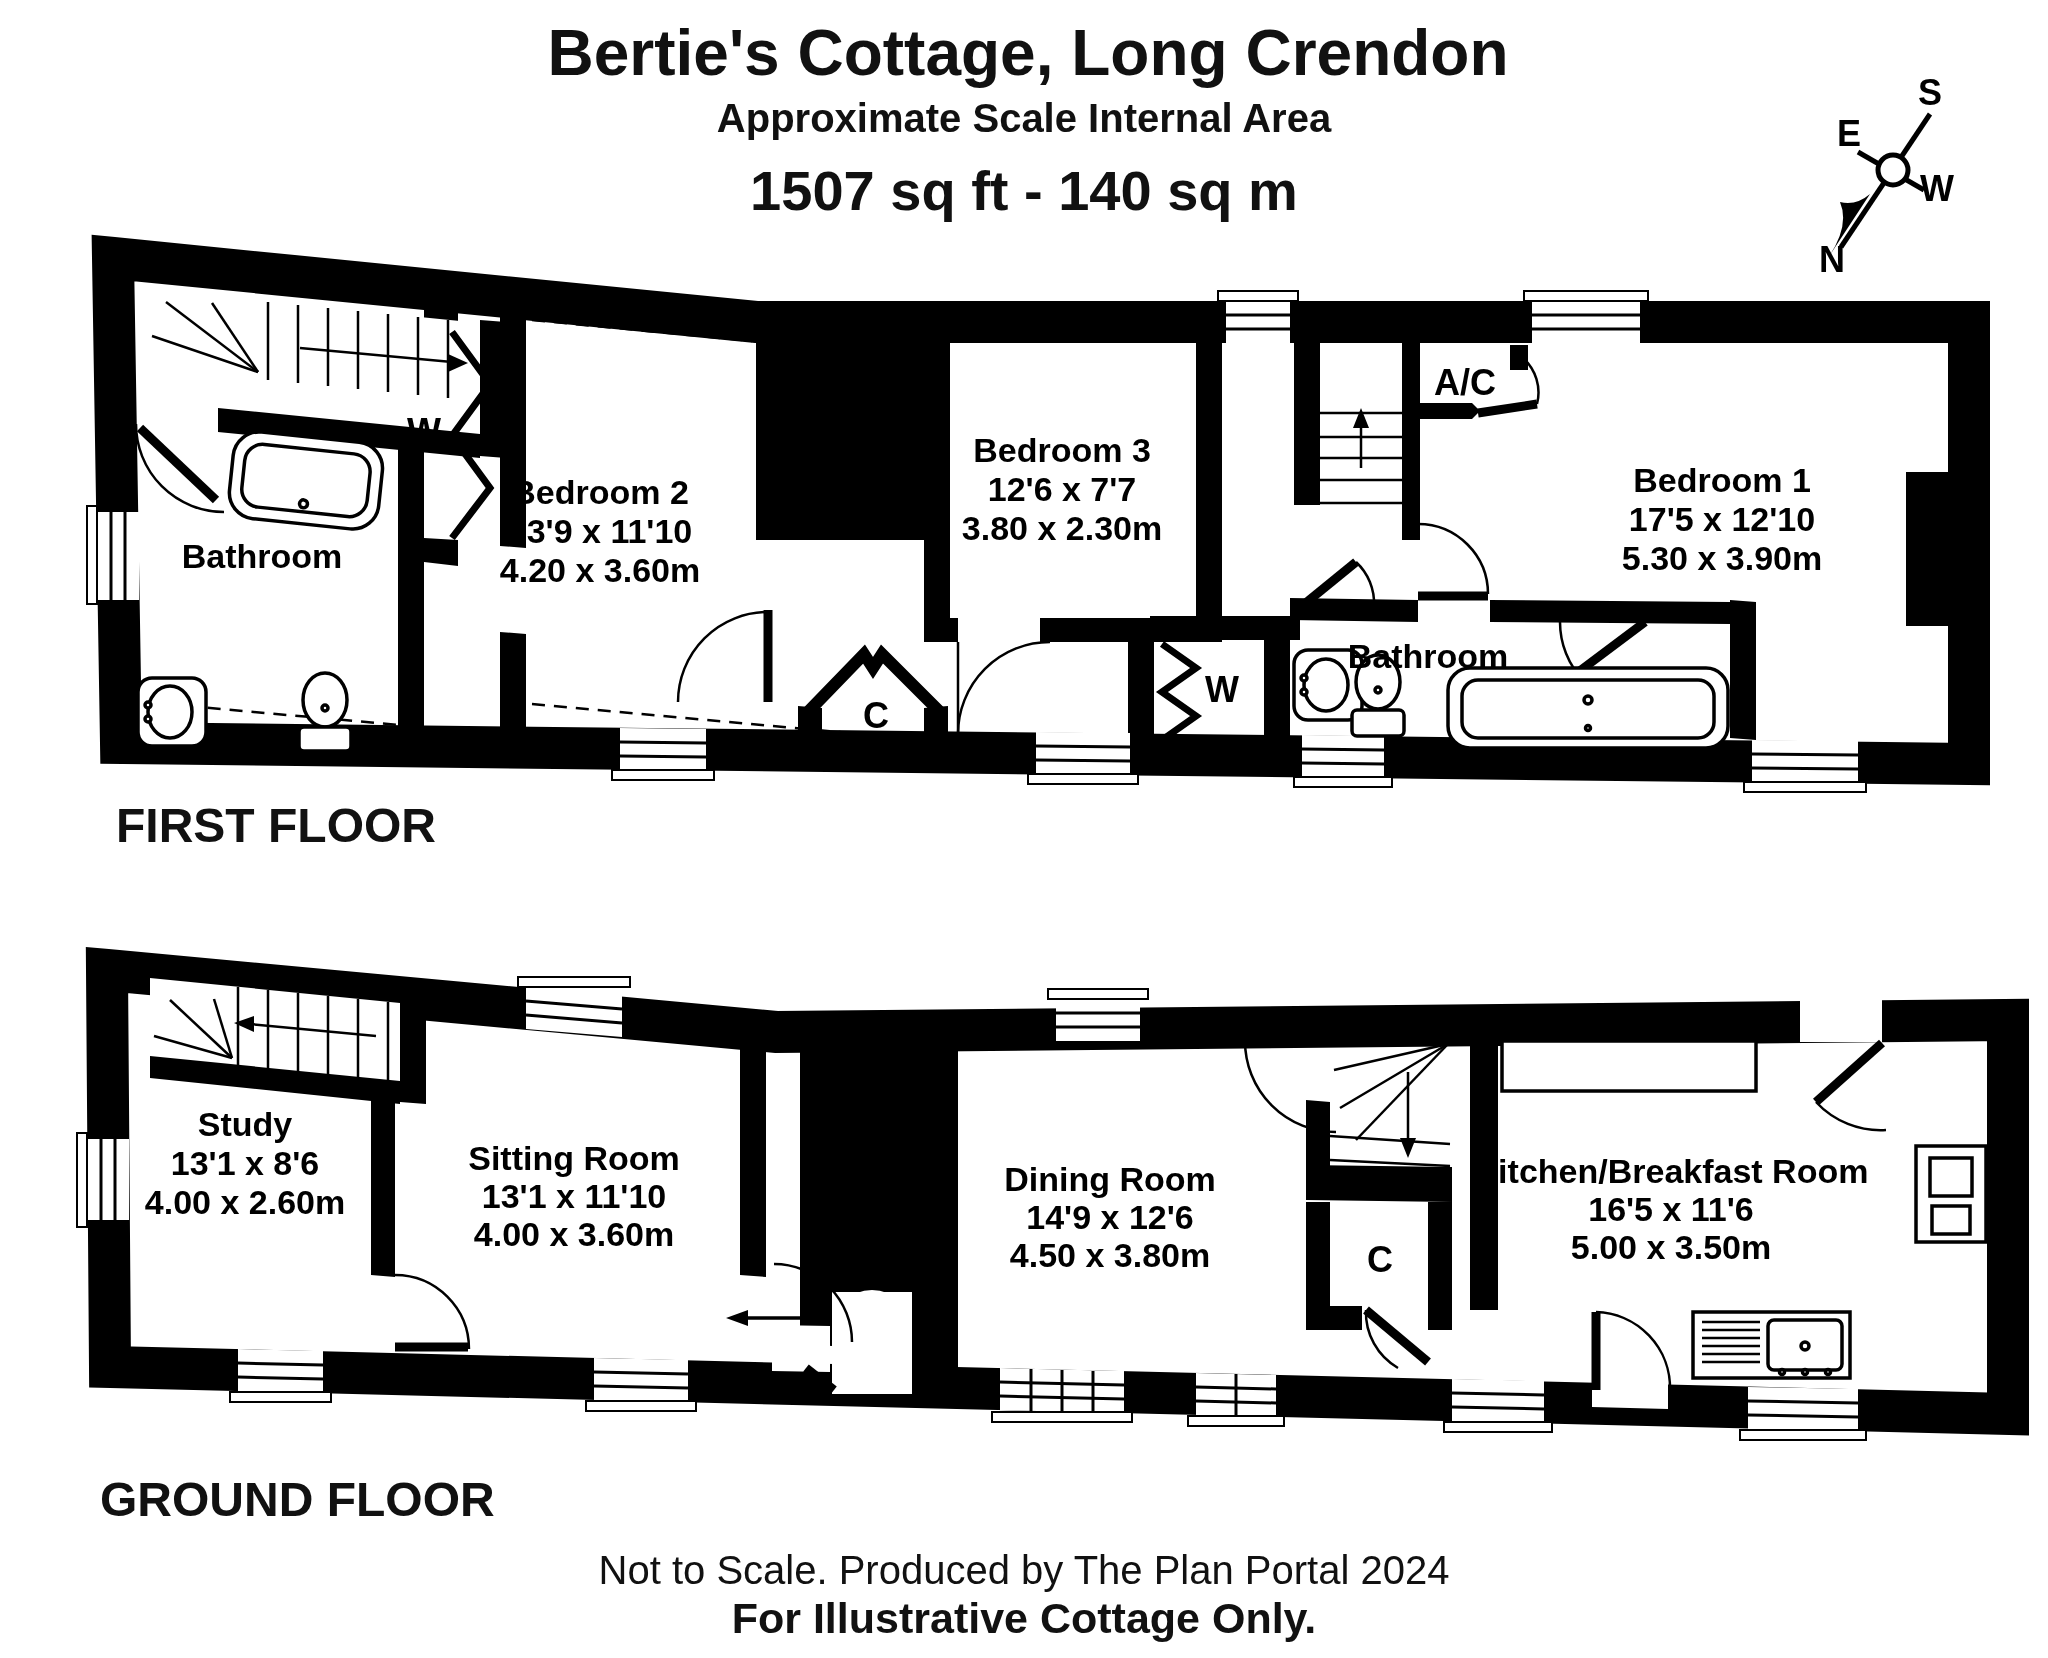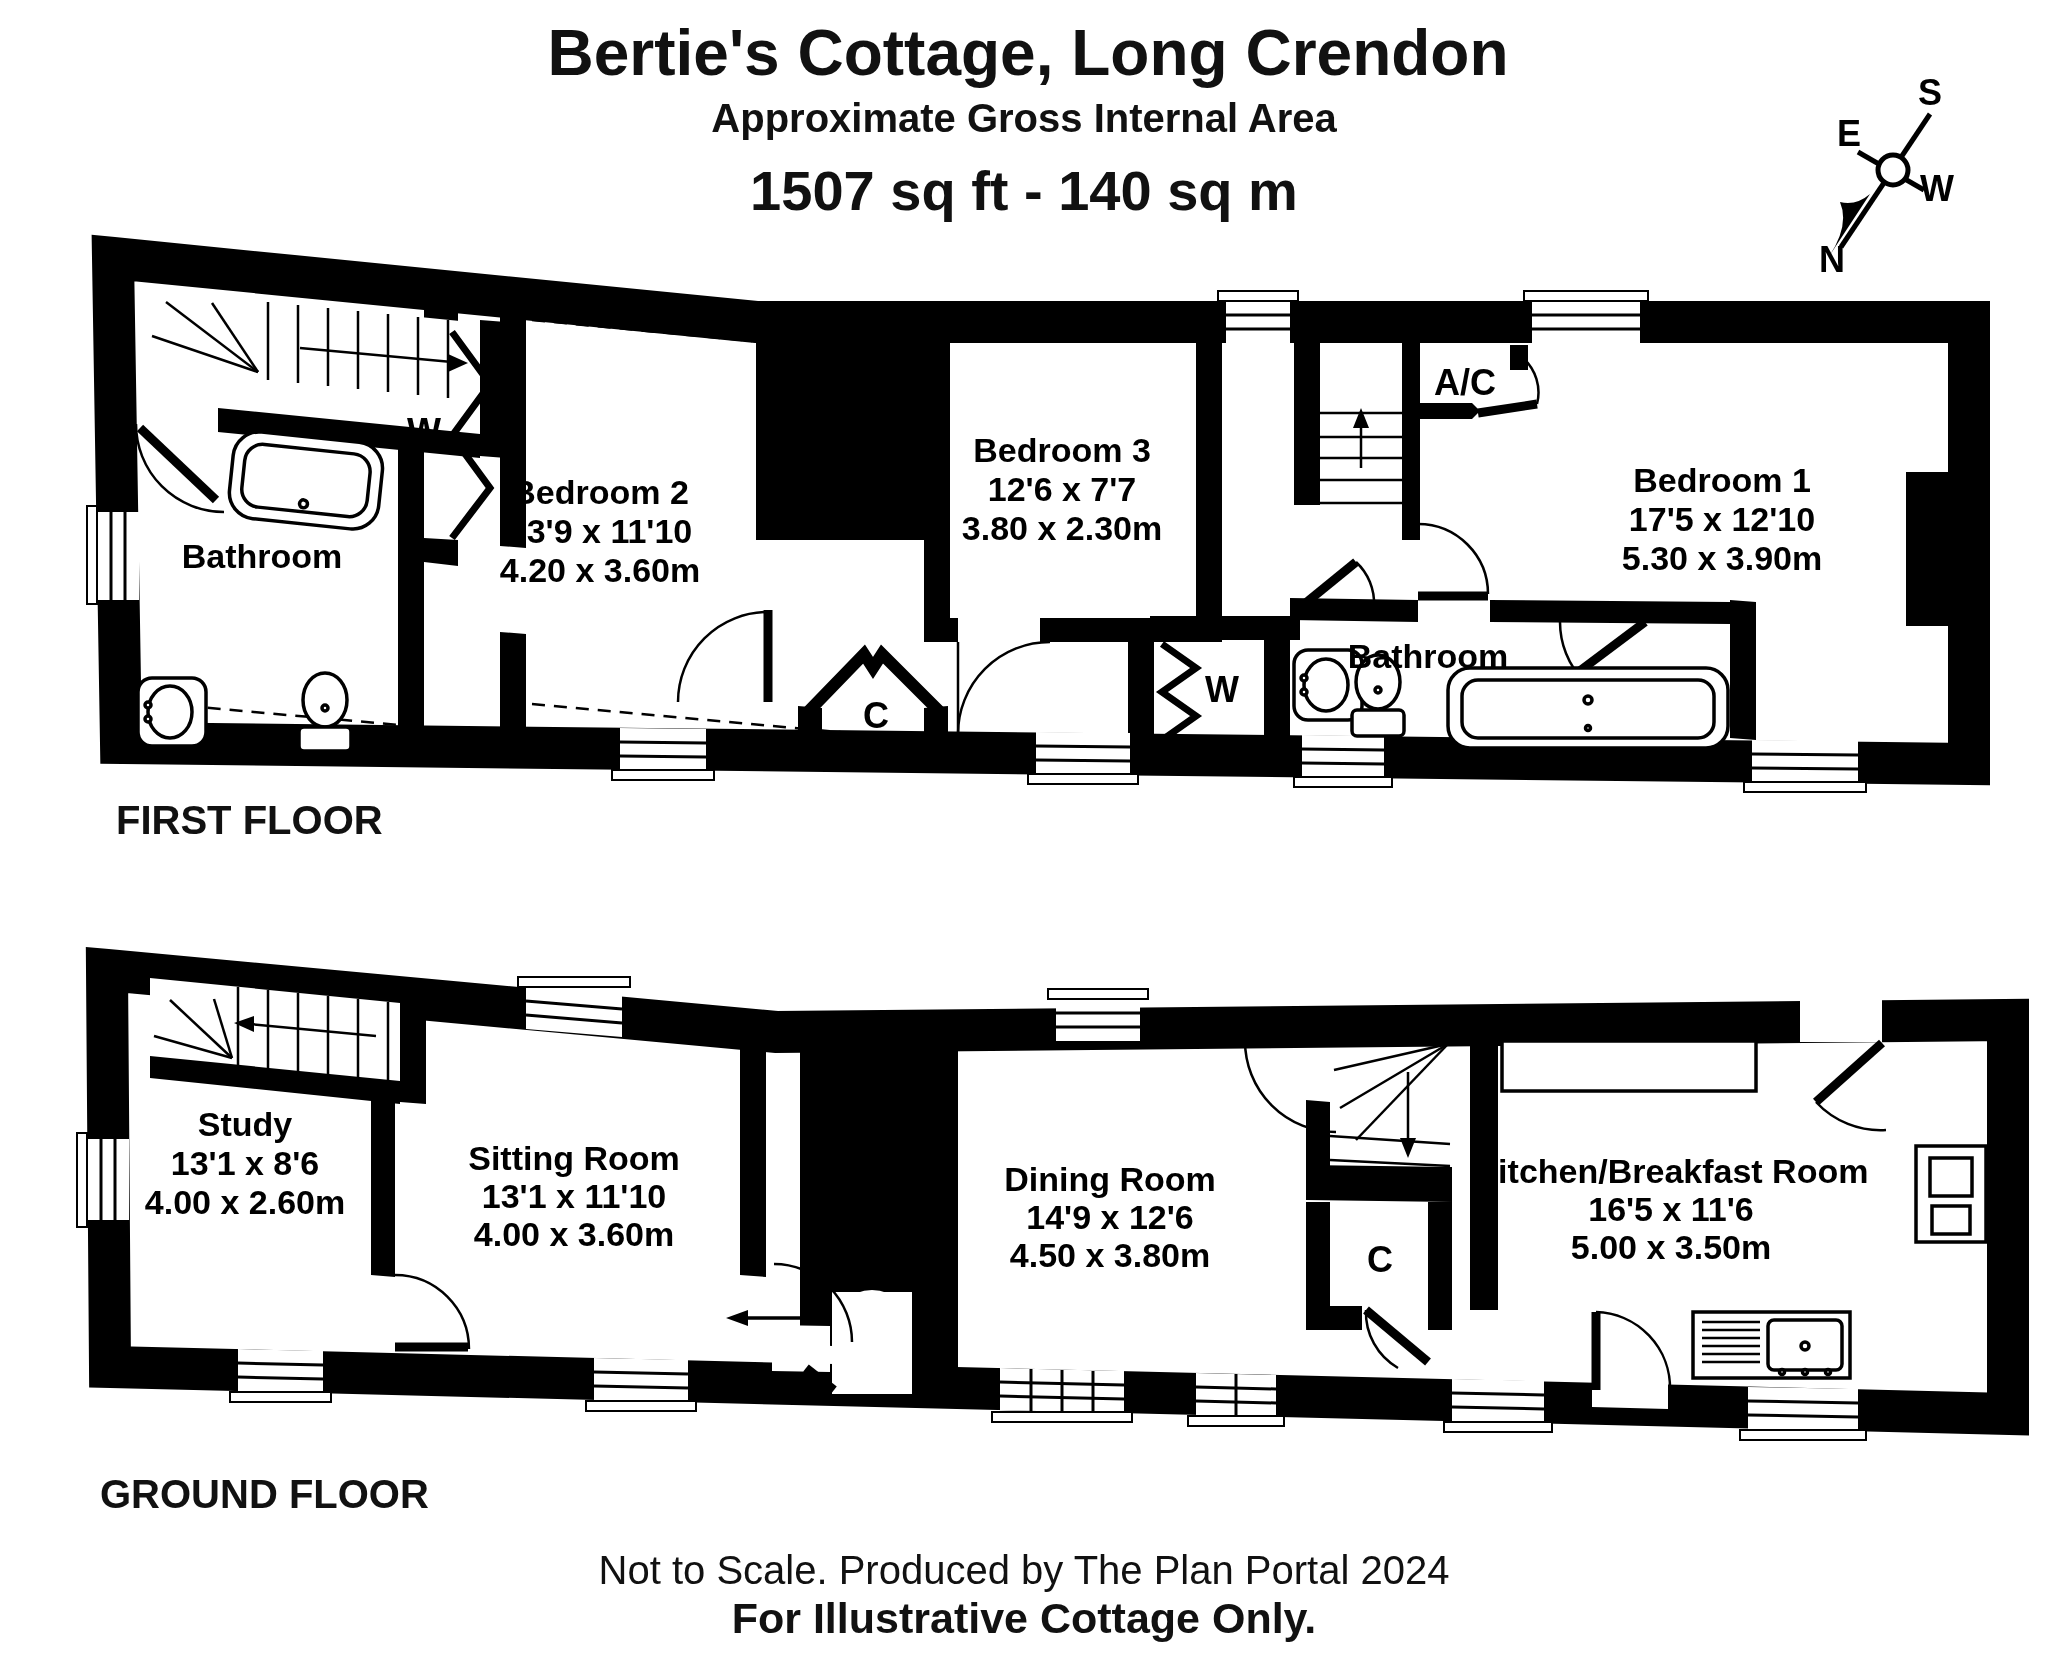--- a/index.html
+++ b/index.html
@@ -2,21 +2,21 @@
 <html><head>
 <meta charset="utf-8">
 <style>
   html,body{margin:0;padding:0;background:#ffffff;}
   body{width:2048px;height:1658px;position:relative;overflow:hidden;
        font-family:"Liberation Sans",sans-serif;color:#111;}
   .hdr{position:absolute;left:0;right:0;text-align:center;}
   #title{top:16px;font-size:64px;font-weight:bold;letter-spacing:0px;padding-left:8px;}
   #sub1{top:96px;font-size:40px;font-weight:bold;}
   #sub2{top:158px;font-size:56px;font-weight:bold;}
-  .floorlabel{position:absolute;font-size:40px;font-weight:bold;}
+  .floorlabel{position:absolute;font-size:48px;font-weight:bold;}
   #fflabel{left:116px;top:798px;}
   #gflabel{left:100px;top:1472px;}
   .ftr{position:absolute;left:0;right:0;text-align:center;}
   #ftr1{top:1548px;font-size:40px;font-weight:normal;}
   #ftr2{top:1594px;font-size:43px;font-weight:bold;}
   svg{position:absolute;}
   svg text{font-family:"Liberation Sans",sans-serif;font-weight:bold;fill:#000;}
   .rm{font-size:34px;}
   .sm{font-size:36px;}
   .wall{fill:#000;stroke:none;}
@@ -29,21 +29,21 @@
   .fix{fill:#fff;stroke:#000;stroke-width:3.5;}
   .thin{stroke:#000;stroke-width:2.5;fill:none;}
   .dash{stroke:#000;stroke-width:2.5;fill:none;stroke-dasharray:13 9;}
   .zig{stroke:#000;stroke-width:7;fill:none;}
   .stair{stroke:#000;stroke-width:2.5;fill:none;}
 </style>
 </head>
 <body>
 
 <div class="hdr" id="title">Bertie's Cottage, Long Crendon</div>
-<div class="hdr" id="sub1">Approximate Gross Internal Area</div>
+<div class="hdr" id="sub1">Approximate Scale Internal Area</div>
 <div class="hdr" id="sub2">1507 sq ft - 140 sq m</div>
 
 <svg style="left:1780px;top:75px" width="260" height="210" viewBox="1780 75 260 210">
   <line x1="1841" y1="247" x2="1930" y2="114" stroke="#000" stroke-width="5"></line>
   <line x1="1858" y1="152" x2="1924" y2="190" stroke="#000" stroke-width="5"></line>
   <circle cx="1893" cy="170" r="15" fill="#fff" stroke="#000" stroke-width="5"></circle>
   <path d="M 1828,258 L 1870,194 Q 1856,206 1840,202 Q 1850,226 1828,258 Z" fill="#000"></path>
   <text class="sm" x="1832" y="272" text-anchor="middle">N</text>
   <text class="sm" x="1930" y="105" text-anchor="middle">S</text>
   <text class="sm" x="1849" y="146" text-anchor="middle">E</text>

